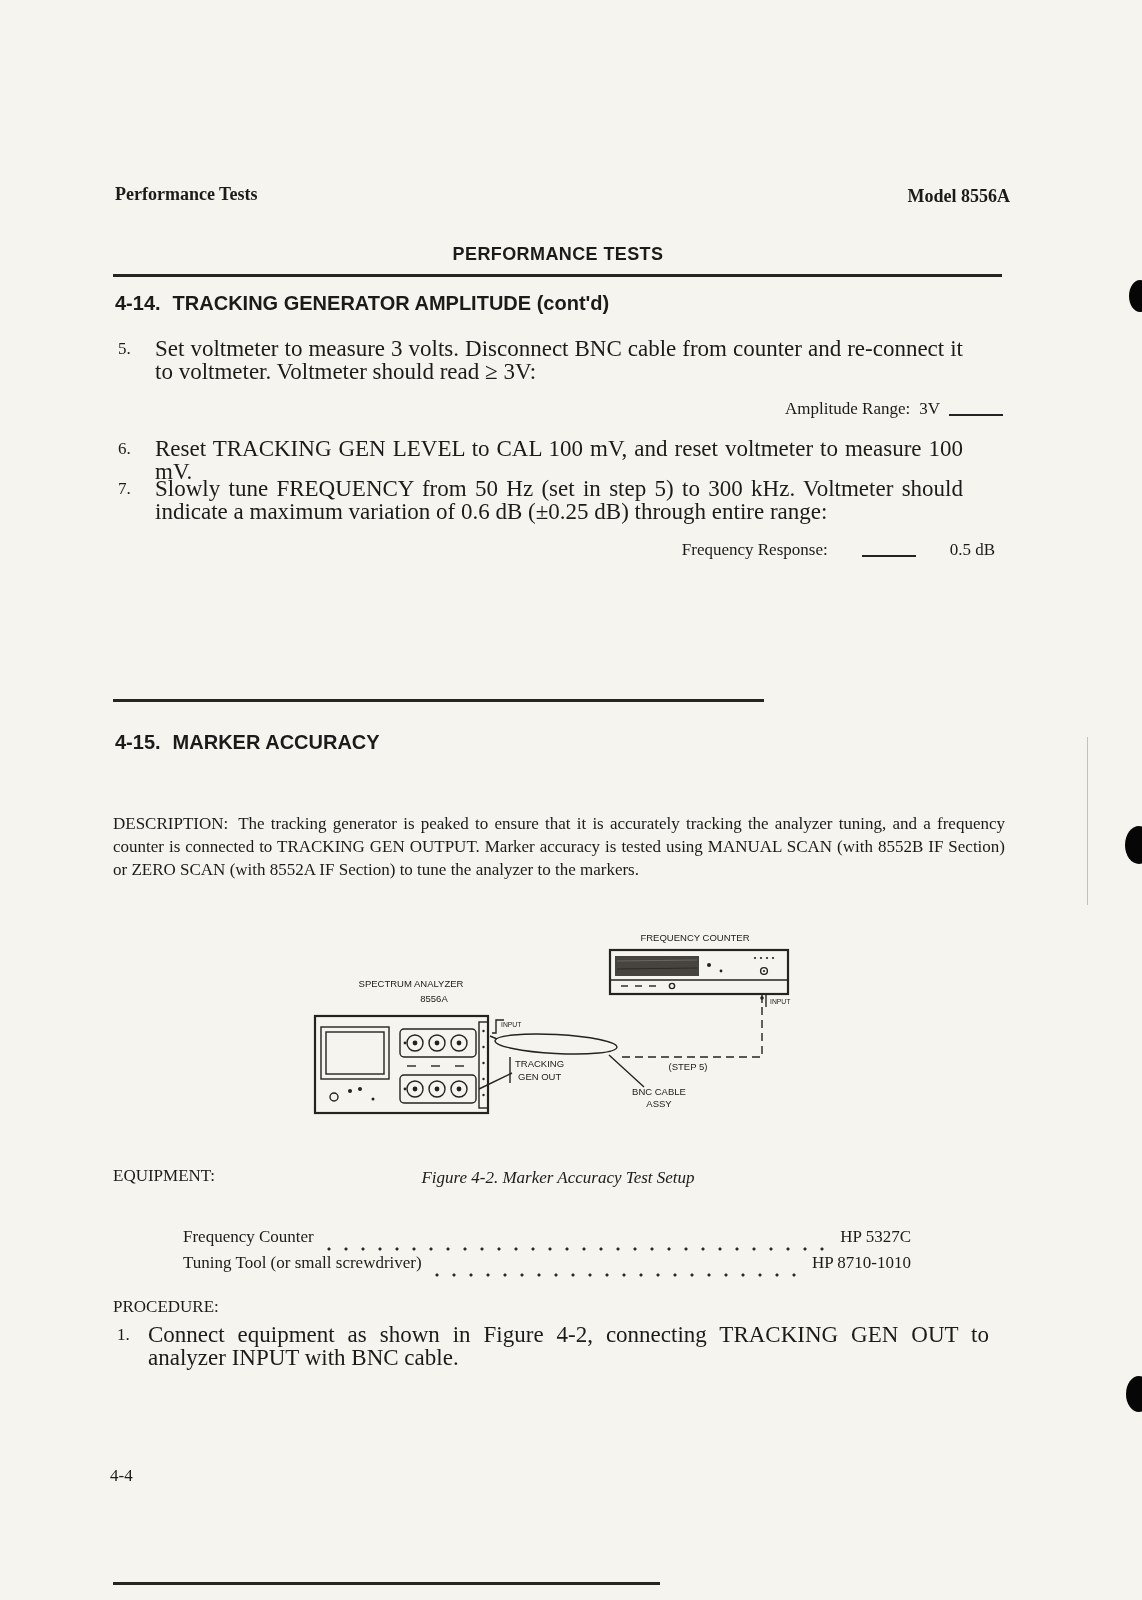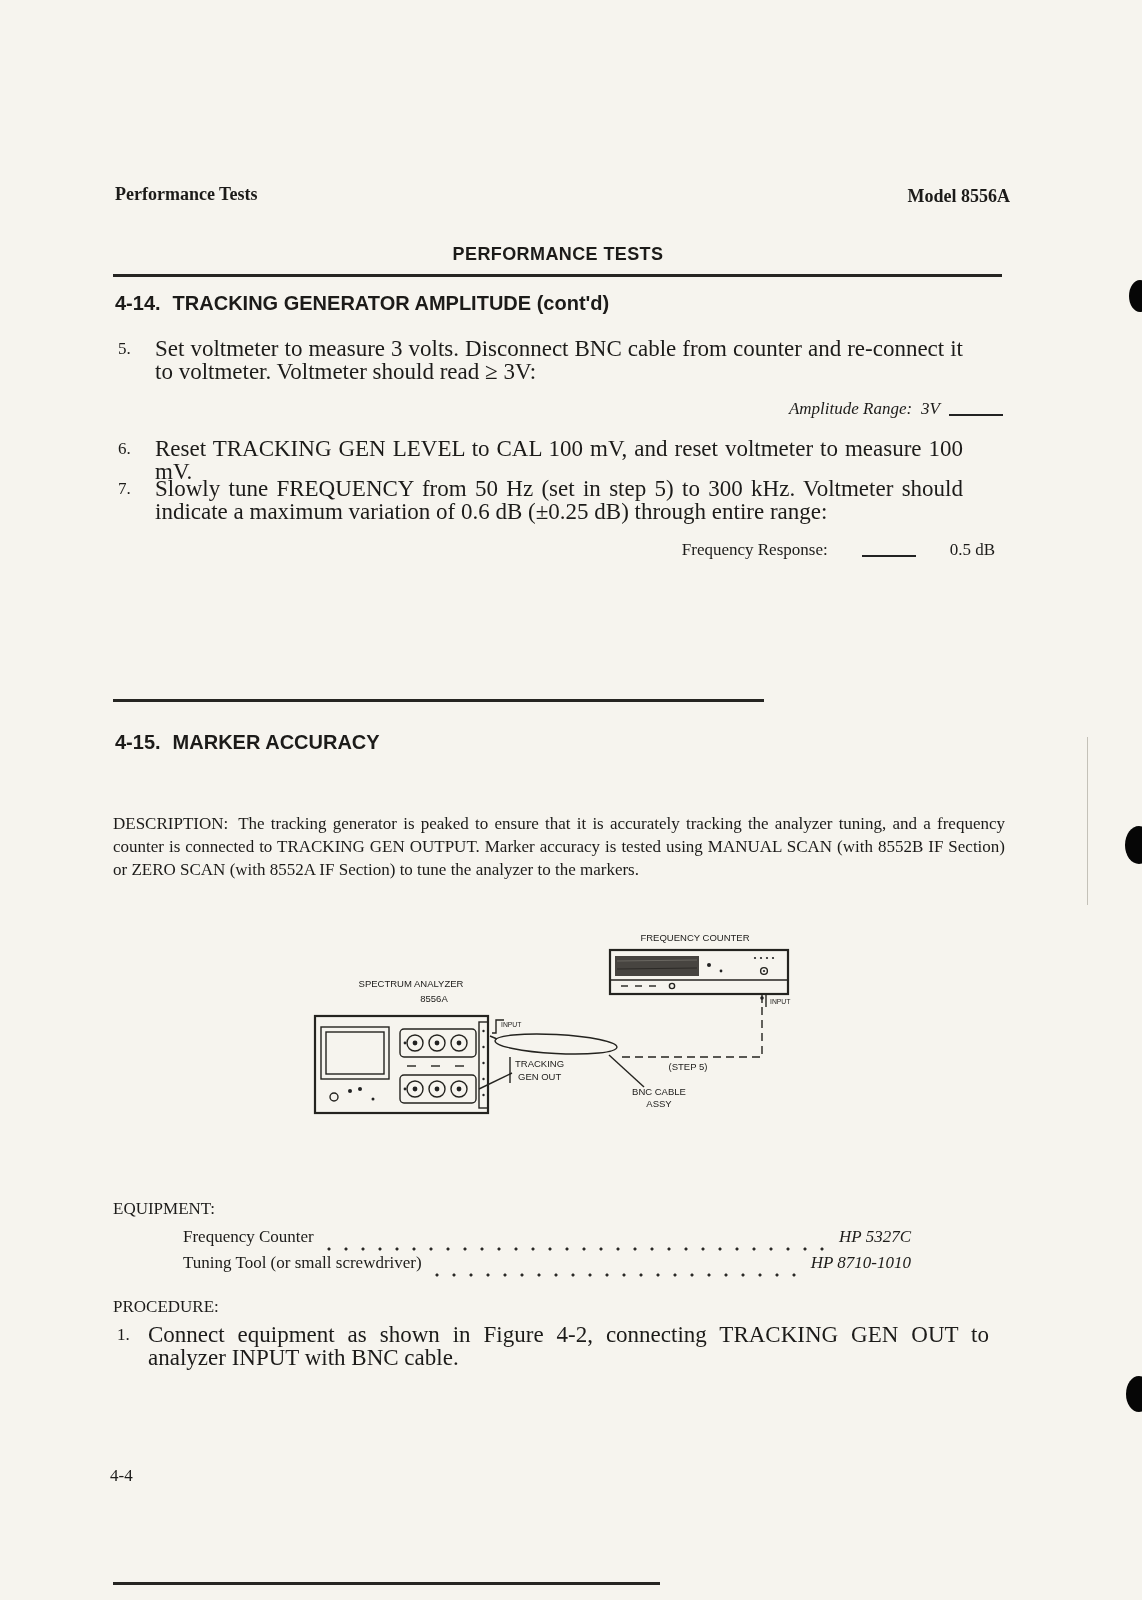--- a/index.html
+++ b/index.html
@@ -24,21 +24,21 @@
   .blank.mid{margin:0 9px 3px 9px;}
   .para{font-size:17px;line-height:23px;text-align:justify;}
   .para .lbl{margin-right:10px;}
   .caption{font-style:italic;font-size:17px;text-align:center;}
   .list-label{font-size:17px;}
   .equip-row{display:flex;align-items:baseline;font-size:17px;height:26px;}
   .equip-name{flex:none;}
   .leader{flex:1;height:15px;margin:0 12px;align-self:flex-end;
     background-image:radial-gradient(circle at 3px 11px,#2a2927 1.3px,transparent 1.8px);
     background-size:17px 15px;background-repeat:repeat-x;}
-  .equip-model{flex:none;font-style:italic;}
+  .equip-model{flex:none;}
   .blob{position:absolute;background:#060606;border-radius:50%;}
   .edge-line{position:absolute;background:#c4c1b8;width:1px;}
   svg text{fill:#1c1b19;}
   .dlabel{font-family:"Liberation Sans",sans-serif;font-size:9.5px;}
   .dtiny{font-family:"Liberation Sans",sans-serif;font-size:6.8px;}
   .ln{stroke:#24231f;stroke-width:1.4;fill:none;}
   .box2{stroke:#24231f;stroke-width:2.2;fill:none;}
   .dash{stroke:#24231f;stroke-width:1.4;fill:none;stroke-dasharray:8 5;}
   .dotf{fill:#222;}
 </style>
@@ -55,21 +55,21 @@
 
   <div class="abs sec-h" style="left:115px;top:292px;">
     <span>4-14.</span><span class="sp">TRACKING GENERATOR AMPLITUDE (cont'd)</span>
   </div>
 
   <div class="abs step" style="left:118px;top:337px;width:845px;">
     <div class="step-num">5.</div>
     <div class="step-text">Set voltmeter to measure 3 volts. Disconnect BNC cable from counter and re-connect it to voltmeter. Voltmeter should read ≥ 3V:</div>
   </div>
 
-  <div class="abs fill-line" style="left:113px;top:399px;width:890px;font-style:italic;">
+  <div class="abs fill-line" style="left:113px;top:399px;width:890px;">
     <span>Amplitude Range:</span>
     <span class="val">3V</span>
     <span class="blank"></span>
   </div>
 
   <div class="abs step" style="left:118px;top:437px;width:845px;">
     <div class="step-num">6.</div>
     <div class="step-text">Reset TRACKING GEN LEVEL to CAL 100 mV, and reset voltmeter to measure 100 mV.</div>
   </div>
 
@@ -167,22 +167,23 @@
 
     <polyline points="189,110 193,110 193,97 201,97" class="ln"></polyline>
     <text x="198" y="104" class="dtiny">INPUT</text>
 
     <line x1="176" y1="166" x2="209" y2="150" class="ln"></line>
     <line x1="207" y1="134" x2="207" y2="160" class="ln"></line>
     <text x="212" y="144" class="dlabel">TRACKING</text>
     <text x="215" y="157" class="dlabel">GEN OUT</text>
   </svg>
 
-
-  <div class="abs list-label" style="left:113px;top:1199px;">EQUIPMENT:</div>
+  <div class="abs caption" style="left:113px;top:1168px;width:890px;">Figure 4-2.  Marker Accuracy Test Setup</div>
+
+  <div class="abs list-label" style="left:113px;top:1166px;">EQUIPMENT:</div>
   <div class="abs" style="left:183px;top:1227px;width:728px;">
     <div class="equip-row">
       <span class="equip-name">Frequency Counter</span>
       <span class="leader"></span>
       <span class="equip-model">HP 5327C</span>
     </div>
     <div class="equip-row">
       <span class="equip-name">Tuning Tool (or small screwdriver)</span>
       <span class="leader"></span>
       <span class="equip-model">HP 8710-1010</span>

